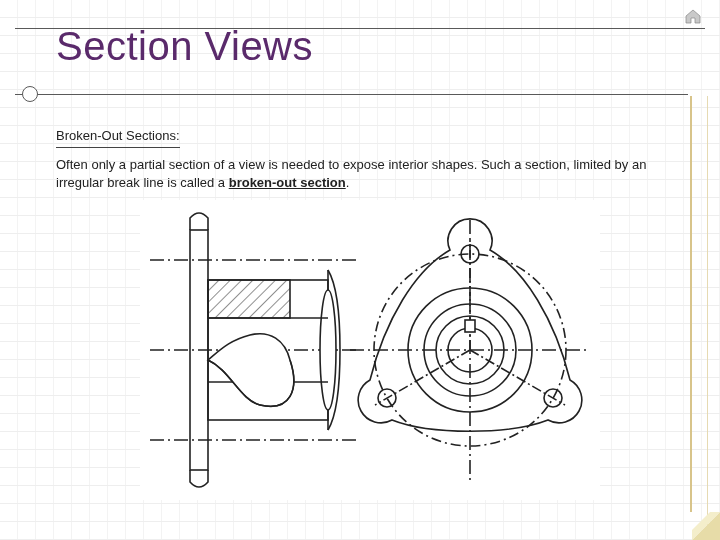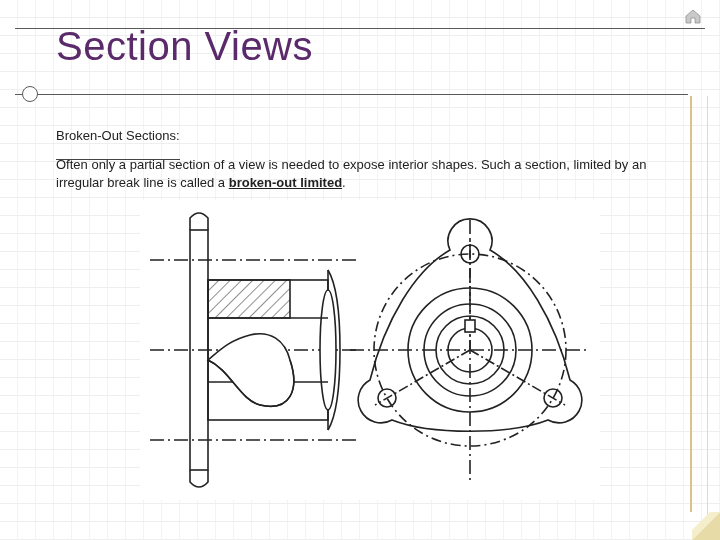--- a/index.html
+++ b/index.html
@@ -37,21 +37,21 @@
     border: 1px solid #595959;
     border-radius: 50%;
     background: #fff;
   }
   .subhead {
     position: absolute;
     left: 56px; top: 128px;
     font-size: 13px;
     color: #222;
     border-bottom: 1px solid #444;
-    padding-bottom: 16px;
+    padding-bottom: 4px;
   }
   .body {
     position: absolute;
     left: 56px; top: 156px;
     right: 56px;
     font-size: 13px;
     line-height: 1.35;
     color: #222;
   }
   .body b { font-weight: bold; }
@@ -95,21 +95,21 @@
     </svg>
 </span>
 
 <h1 class="title">Section Views</h1>
 <div class="title-underline"></div>
 <div class="bullet"></div>
 
 <div class="subhead">Broken-Out Sections:</div>
 
 <p class="body">
-  <span>Often only a partial section of a view is needed to expose interior shapes.  Such a section, limited by an irregular break line is called a </span><b class="u"><span>broken-out limited</span></b><span>.</span>
+  <span>Often only a partial section of a view is needed to expose interior shapes.  Such a section, limited by an irregular break line is called a </span><b class="u"><span>broken-out section</span></b><span>.</span>
 </p>
 
 <div class="vline-r"></div>
 <div class="vline-r2"></div>
 
 <div class="figure">
 <svg viewBox="0 0 460 300" width="460" height="300">
   <defs>
     <pattern id="hatch" patternUnits="userSpaceOnUse" width="8" height="8" patternTransform="rotate(45)">
       <line x1="0" y1="0" x2="0" y2="8" stroke="#222" stroke-width="1"></line>

